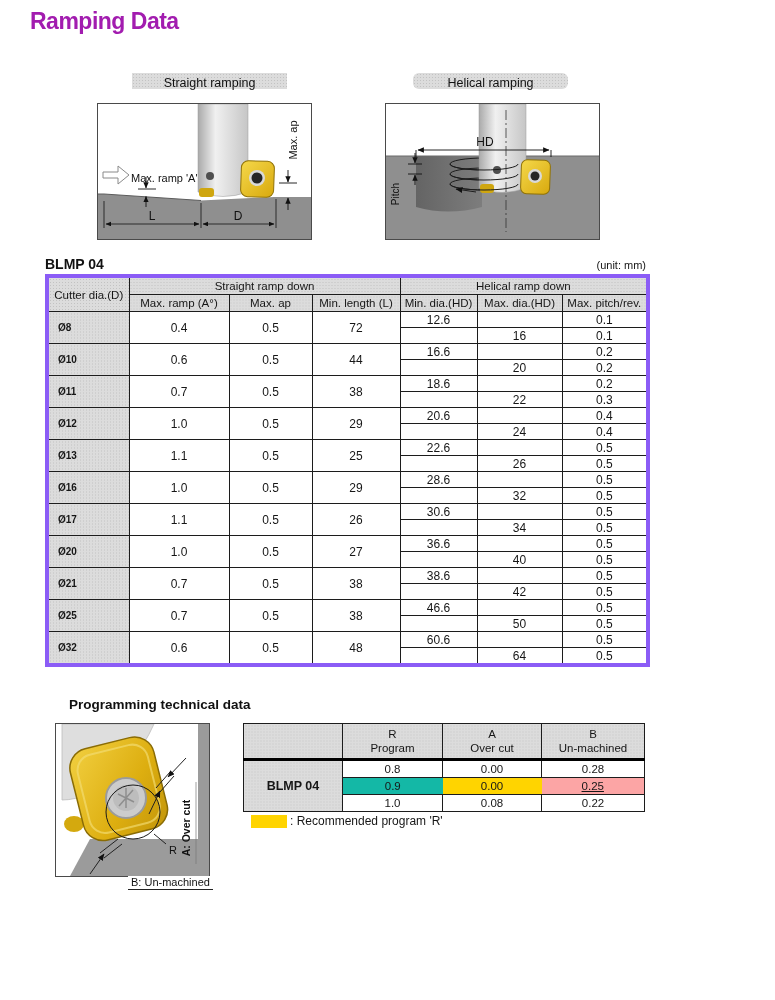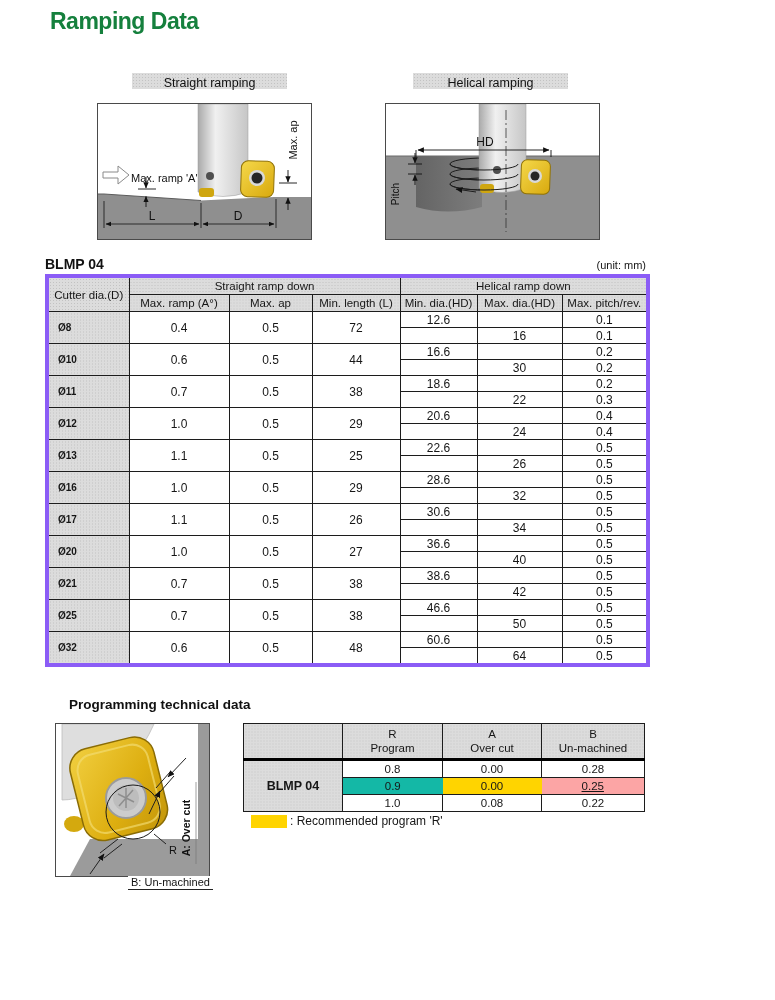--- a/index.html
+++ b/index.html
@@ -1,19 +1,19 @@
 <!DOCTYPE html>
 <html><head>
 <meta charset="utf-8">
 <style>
   html,body{margin:0;padding:0;background:#fff;}
   .page{position:relative;width:775px;height:1000px;background:#ffffff;overflow:hidden;
         font-family:"Liberation Sans", sans-serif;color:#161616;}
 
-  .title{position:absolute;left:30px;top:8px;font-size:23px;font-weight:bold;letter-spacing:-0.5px;color:#15803d;margin-left:20px;}
+  .title{position:absolute;left:30px;top:8px;font-size:23px;font-weight:bold;letter-spacing:-0.5px;color:#a21caf;}
 
   
   .logo{position:absolute;left:487px;top:6px;width:180px;font-style:italic;font-weight:bold;color:#11527f;line-height:1;}
   .logo .row{display:flex;align-items:flex-end;}
   .lg-chase,.lg-feed{font-size:25px;letter-spacing:-1.5px;display:inline-block;}
   .lg-4{font-size:33px;color:#c2922a;display:inline-block;margin:0 -2px;position:relative;top:4px;text-shadow:0 1px 0 #7c5c12;}
   .lg-tag{font-size:5px;color:#4a5a66;letter-spacing:0.6px;margin-top:2px;font-weight:normal;}
 
   .dlabel{position:absolute;width:155px;height:16px;line-height:20px;text-align:center;font-size:12.5px;color:#111;}
   .dotted{background-color:#dcdcdc;background-image:radial-gradient(#c2c2c2 0.7px, rgba(0,0,0,0) 0.8px);background-size:3px 3px;}
@@ -47,21 +47,21 @@
 </style>
 </head>
 <body>
 
 <div class="page">
 
   <div class="title">Ramping Data</div>
 
 
   <div class="dlabel dotted" style="left:132px;top:73px;">Straight ramping</div>
-  <div class="dlabel dotted" style="left:413px;top:73px;">Helical ramping</div>
+  <div class="dlabel dotted" style="left:413px;top:73px;border-radius:6px;">Helical ramping</div>
 
   <svg class="dsvg" style="left:97px;top:103px;" width="213" height="135" viewBox="0 0 213 135">
     <defs>
       <marker id="a1" markerWidth="8" markerHeight="8" refX="6.5" refY="3" orient="auto-start-reverse">
         <path d="M0,0 L7,3 L0,6 Z" fill="#111"></path>
       </marker>
       <linearGradient id="tg1" x1="0" y1="0" x2="1" y2="0">
         <stop offset="0" stop-color="#aaaaaa"></stop>
           <stop offset="0.35" stop-color="#f0f0f0"></stop>
           <stop offset="1" stop-color="#c6c6c6"></stop>
@@ -215,21 +215,21 @@
           <td class="dia dotted" rowspan="2">Ø10</td>
           <td rowspan="2">0.6</td>
           <td rowspan="2">0.5</td>
           <td rowspan="2">44</td>
           <td>16.6</td>
           <td></td>
           <td>0.2</td>
         </tr>
         <tr>
           <td></td>
-          <td>30</td>
+          <td>20</td>
           <td>0.2</td>
         </tr>
         <tr>
           <td class="dia dotted" rowspan="2">Ø11</td>
           <td rowspan="2">0.7</td>
           <td rowspan="2">0.5</td>
           <td rowspan="2">38</td>
           <td>18.6</td>
           <td></td>
           <td>0.2</td>

